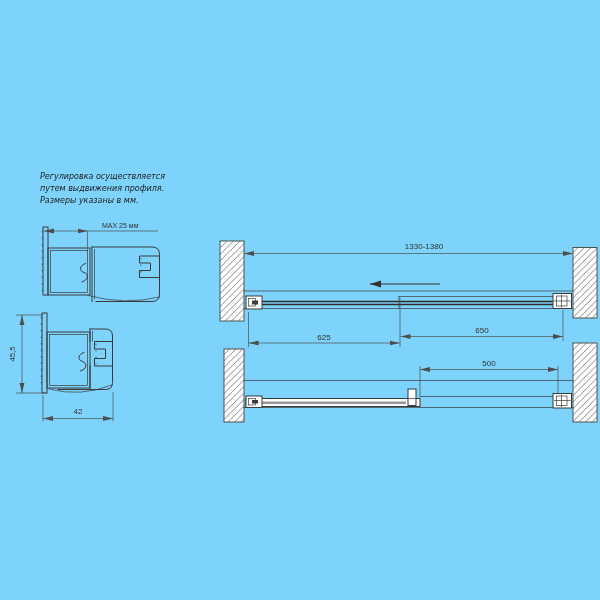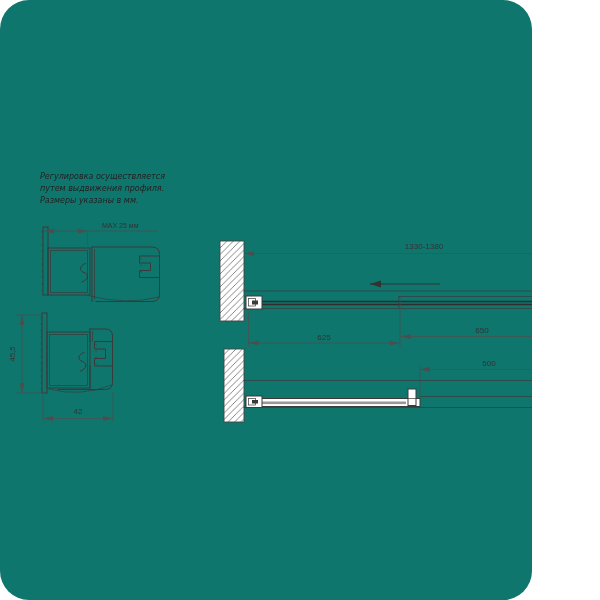--- a/index.html
+++ b/index.html
@@ -1,17 +1,17 @@
 <!DOCTYPE html>
 <html><head>
 <meta charset="utf-8">
 <style>
   html,body{margin:0;padding:0;background:#fff;}
-  .canvas{position:relative;width:532px;height:600px;background:#0f766e;overflow:hidden;
-          font-family:"Liberation Sans",sans-serif;border-radius:29px;}
+  .canvas{position:relative;width:600px;height:600px;background:#7dd3fc;overflow:hidden;
+          font-family:"Liberation Sans",sans-serif;}
   svg{position:absolute;left:0;top:0;}
   .ln{stroke:#3a3a3a;stroke-width:1;fill:none;stroke-linecap:square;}
   .thin{stroke-width:0.7;}
   .band{stroke:#2e2e2e;stroke-width:1.3;fill:none;}
   .dim{stroke:#4d4d4d;stroke-width:0.7;fill:none;}
   .dirline{stroke:#333333;stroke-width:1;fill:none;}
   .dimtxt{font:8px "Liberation Sans",sans-serif;fill:#333333;}
   .dimtxt-sm{font:7px "Liberation Sans",sans-serif;fill:#333333;}
   .note{font:italic 8px "DejaVu Sans",sans-serif;fill:#222222;}
   .wall{fill:url(#hatch);stroke:#444444;stroke-width:0.9;}

